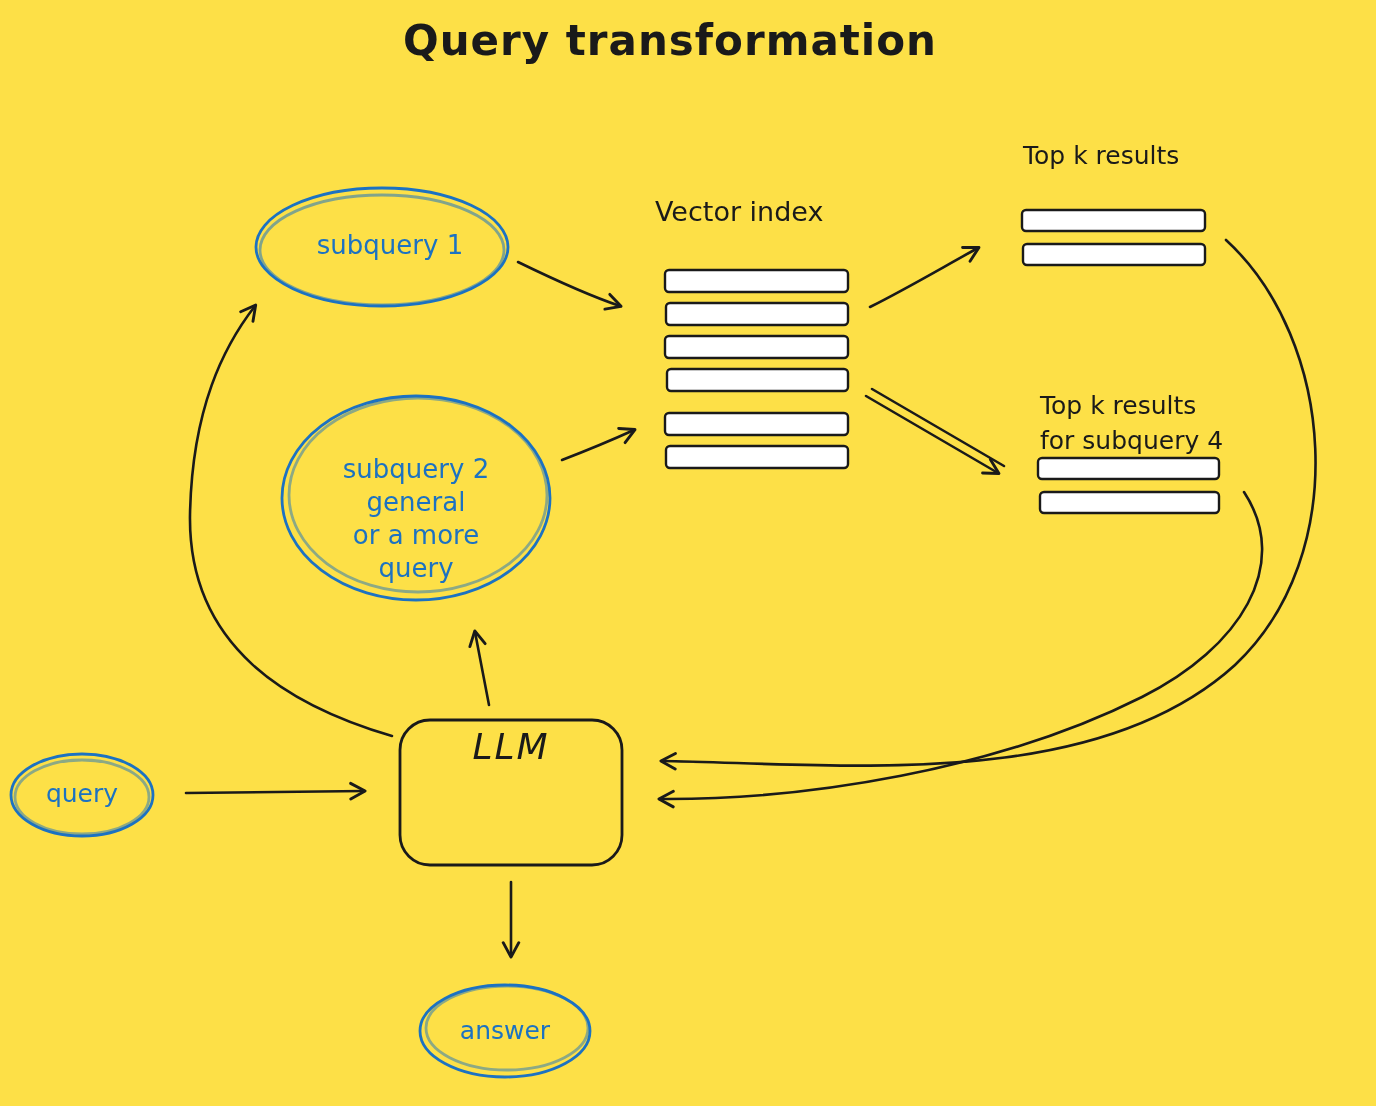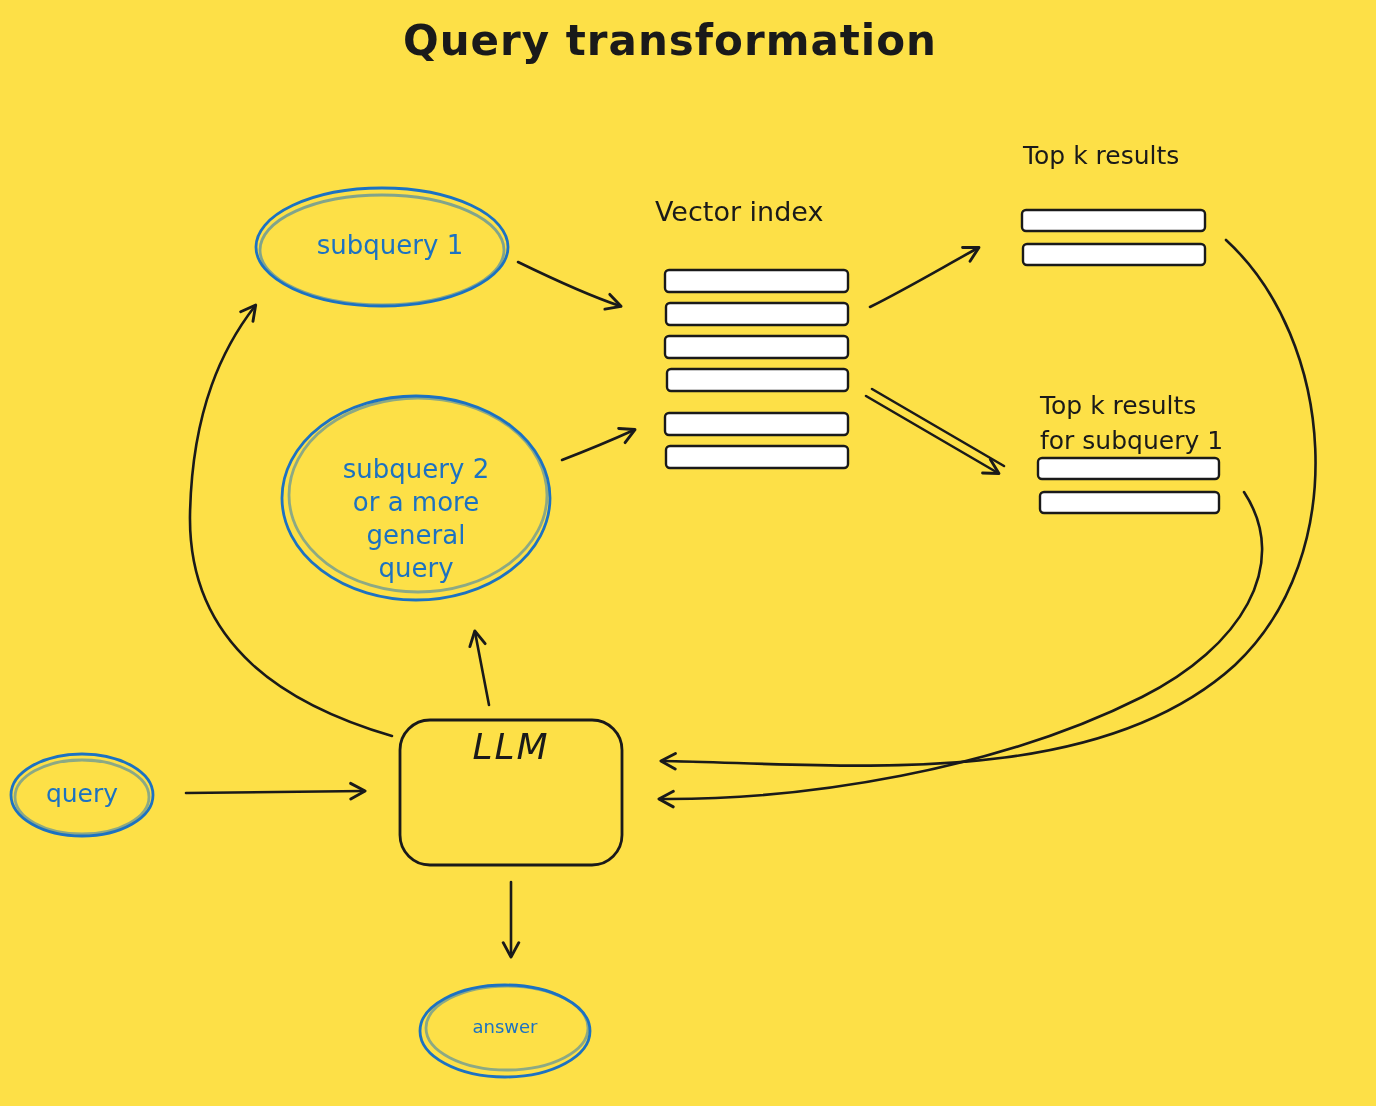--- a/index.html
+++ b/index.html
@@ -20,21 +20,21 @@
     letter-spacing:1px;
   }
   .label-vector-index{left:655px;top:196px;width:200px;font-size:27px;}
   .label-topk{font-size:25px;line-height:35px;white-space:nowrap;margin-top:20px;}
   .label-topk1{left:1023px;top:118px;}
   .label-topk2{left:1040px;top:368px;}
   .node-label{text-align:center;font-size:26px;font-weight:500;}
   .subq1-label{left:262px;top:230px;width:240px;padding-left:8px;}
   .subq2-label{left:296px;top:453px;width:240px;line-height:33px;}
   .query-label{left:12px;top:779px;width:140px;font-size:25px;}
-  .answer-label{left:415px;top:1016px;width:180px;font-size:18px;text-align:center;}
+  .answer-label{left:415px;top:1016px;width:180px;font-size:25px;text-align:center;}
   .llm-label{
     left:400px;top:726px;width:222px;
     text-align:center;font-size:36px;font-style:italic;
     letter-spacing:2px;color:#1a1a1a;
   }
 </style>
 </head>
 <body>
 
 <div class="canvas">
@@ -108,29 +108,29 @@
   <div class="txt title">Query transformation</div>
 
   <div class="txt label-vector-index">Vector index</div>
 
   <div class="txt label-topk label-topk1">
     <div>Top k results</div>
   </div>
 
   <div class="txt label-topk label-topk2">
     <div>Top k results</div>
-    <div>for subquery 1</div>
+    <div>for subquery 4</div>
   </div>
 
   <div class="txt blue node-label subq1-label">subquery 1</div>
 
   <div class="txt blue node-label subq2-label">
     <div>subquery 2</div>
+    <div>general</div>
     <div>or a more</div>
-    <div>general</div>
     <div>query</div>
   </div>
 
   <div class="txt blue node-label query-label">query</div>
 
   <div class="txt blue node-label answer-label">answer</div>
 
   <div class="txt llm-label">LLM</div>
 
 </div>

